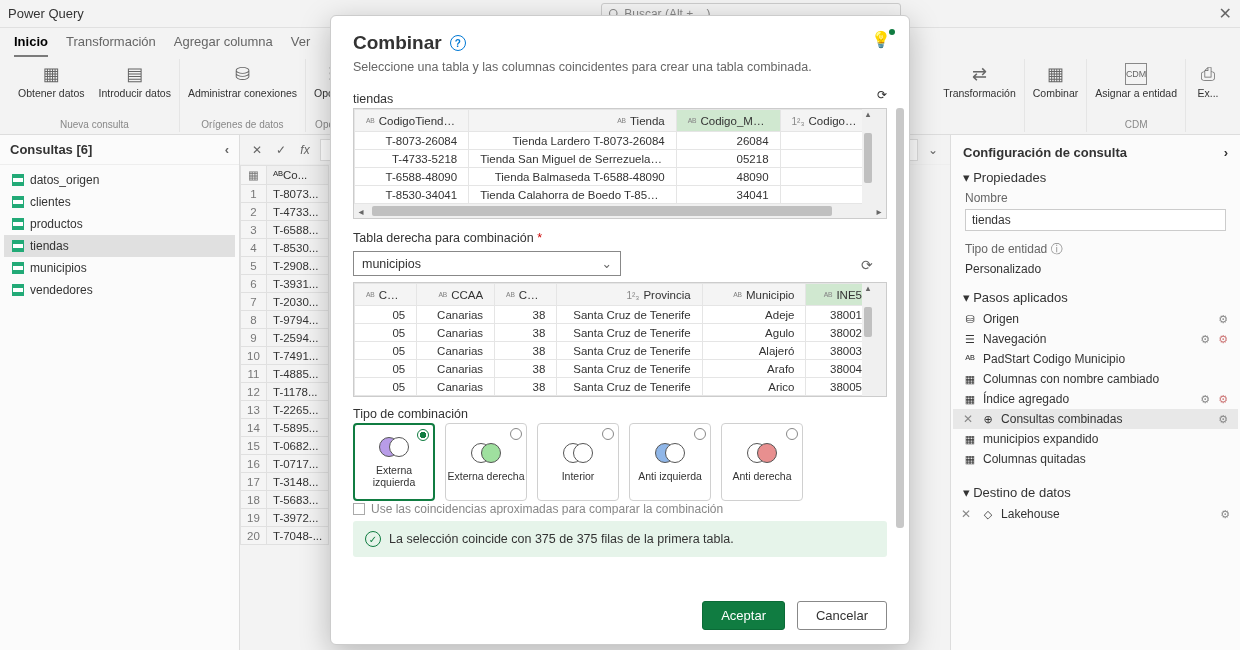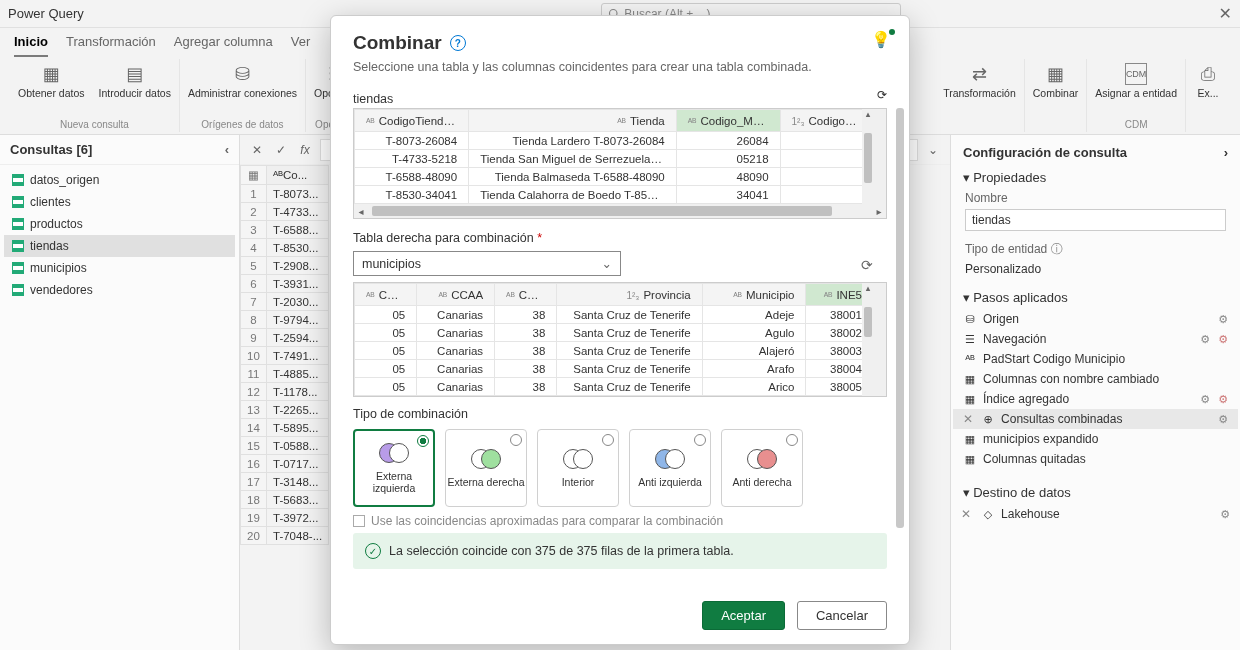--- a/index.html
+++ b/index.html
@@ -85,21 +85,21 @@
 .mini-table td { height: 18px; }
 .mini-table .th-type { color: #888; font-size: 10px; margin-right: 4px; }
 .hscroll { height: 14px; background: #f0f0f0; display: flex; align-items: center; }
 .hscroll .thumb { height: 10px; background: #c0c0c0; margin-left: 4px; width: 460px; border-radius: 2px; }
 .hscroll .arrow { width: 14px; text-align: center; color: #666; font-size: 10px; }
 
 .combo-select { width: 268px; border: 1px solid #888; padding: 4px 8px; font-size: 12.5px; display: flex; justify-content: space-between; align-items: center; background: #fff; margin: 4px 0 6px; cursor: pointer; }
 .combo-select .chev { color: #666; }
 .refresh2 { display: inline-block; margin-left: 240px; cursor: pointer; color: #666; font-size: 14px; }
 
-.join-types { display: flex; gap: 10px; margin: 6px 0; }
+.join-types { display: flex; gap: 10px; margin: 0 0; }
 .join-option { width: 82px; height: 78px; border: 1px solid #d0d0d0; border-radius: 4px; display: flex; flex-direction: column; align-items: center; justify-content: center; gap: 6px; cursor: pointer; position: relative; }
 .join-option.sel { border: 2px solid #107c41; }
 .join-option .radio { position: absolute; top: 4px; right: 4px; width: 12px; height: 12px; border: 1.5px solid #888; border-radius: 50%; }
 .join-option.sel .radio { border-color: #107c41; background: radial-gradient(circle, #107c41 45%, #fff 50%); }
 .join-venn { width: 30px; height: 22px; position: relative; }
 .join-venn .c { width: 20px; height: 20px; border: 1.5px solid #555; border-radius: 50%; position: absolute; top: 1px; }
 .join-venn .c.l { left: 0; }
 .join-venn .c.r { right: 0; }
 .join-option .jlabel { font-size: 10.5px; text-align: center; line-height: 1.15; color: #333; }
 
@@ -325,21 +325,21 @@
             <tr>
               <td class="rownum">13</td>
               <td>T-2265...</td>
             </tr>
             <tr>
               <td class="rownum">14</td>
               <td>T-5895...</td>
             </tr>
             <tr>
               <td class="rownum">15</td>
-              <td>T-0588...</td>
+              <td>T-0682...</td>
             </tr>
             <tr>
               <td class="rownum">16</td>
               <td>T-0717...</td>
             </tr>
             <tr>
               <td class="rownum">17</td>
               <td>T-3148...</td>
             </tr>
             <tr>

